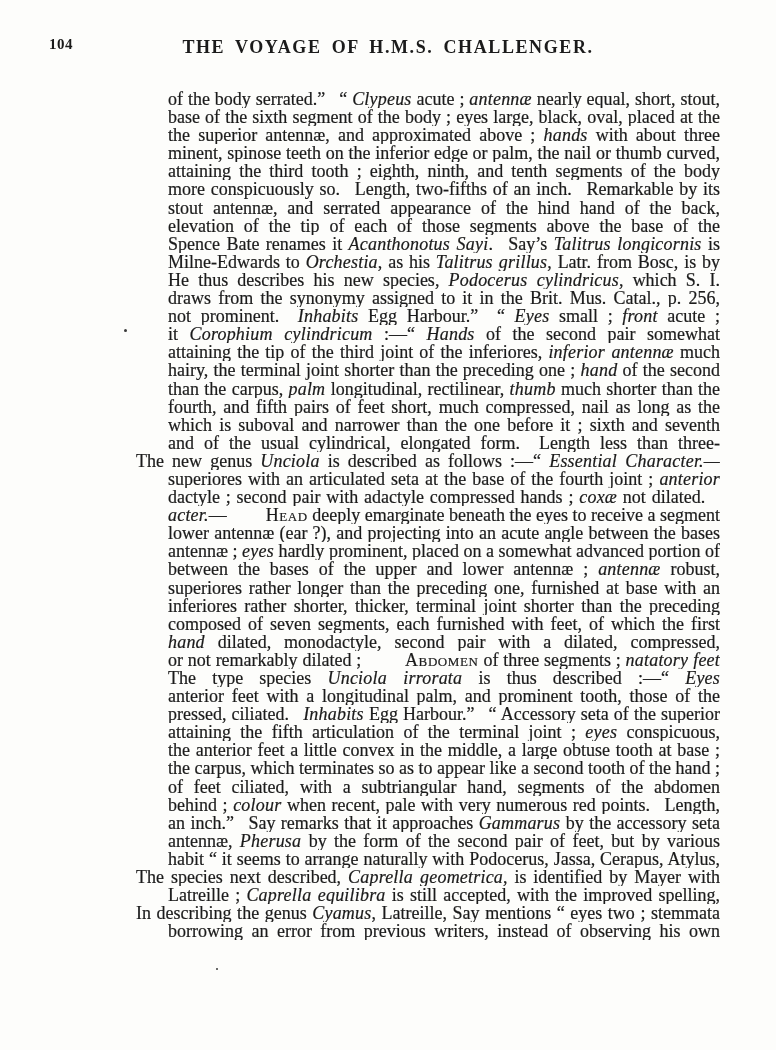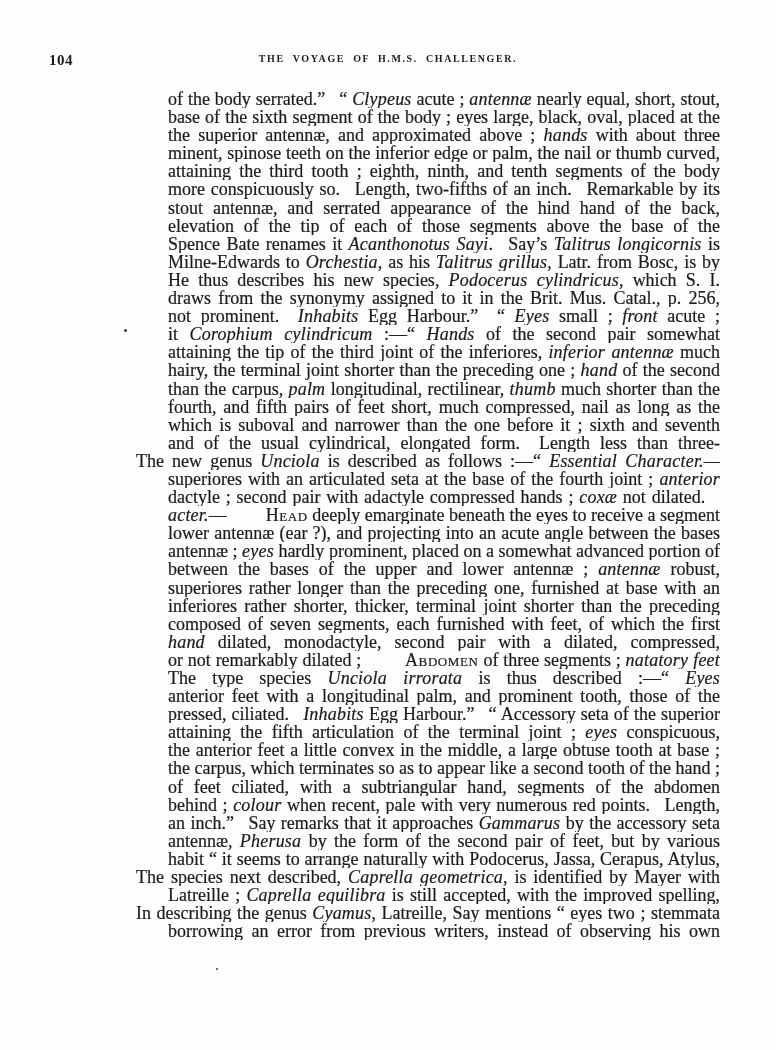--- a/index.html
+++ b/index.html
@@ -12,40 +12,40 @@
     width: 776px;
     height: 1050px;
     margin: 0 auto;
     background: #fdfdfb;
     overflow: hidden;
     font-family: "Liberation Serif", "DejaVu Serif", serif;
     color: #1b1b1b;
   }
   .running-header {
     position: absolute;
-    top: 52px;
+    top: 36px;
     left: 0;
     width: 776px;
     height: 20px;
   }
   .page-number {
     position: absolute;
     left: 49px;
     top: 0;
     font-size: 15px;
     font-weight: 700;
     letter-spacing: 0.5px;
   }
   .header-title {
     position: absolute;
     left: 0;
     width: 776px;
     text-align: center;
     top: 1px;
-    font-size: 10px;
+    font-size: 18px;
     font-weight: 700;
     letter-spacing: 1.6px;
     word-spacing: 4px;
   }
   .page-text {
     position: absolute;
     left: 168px;
     top: 90px;
     width: 552px;
   }

